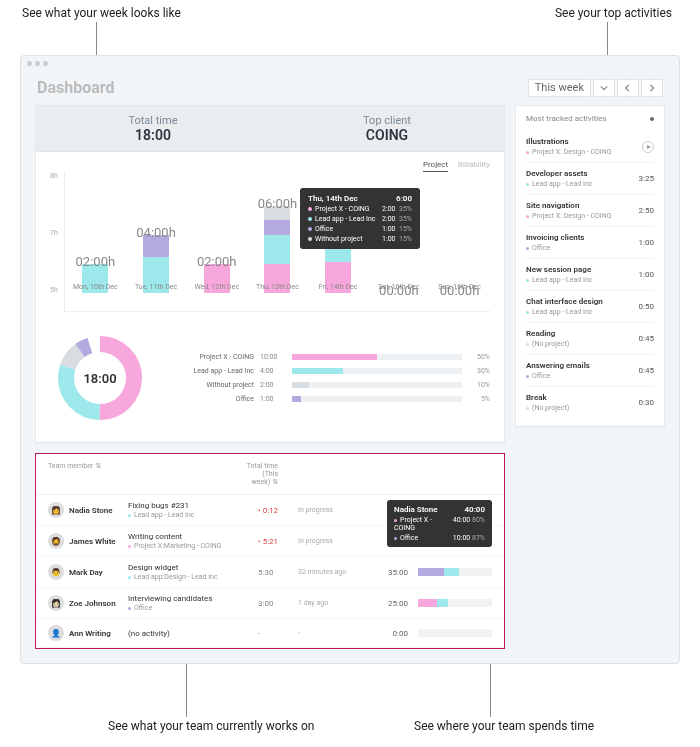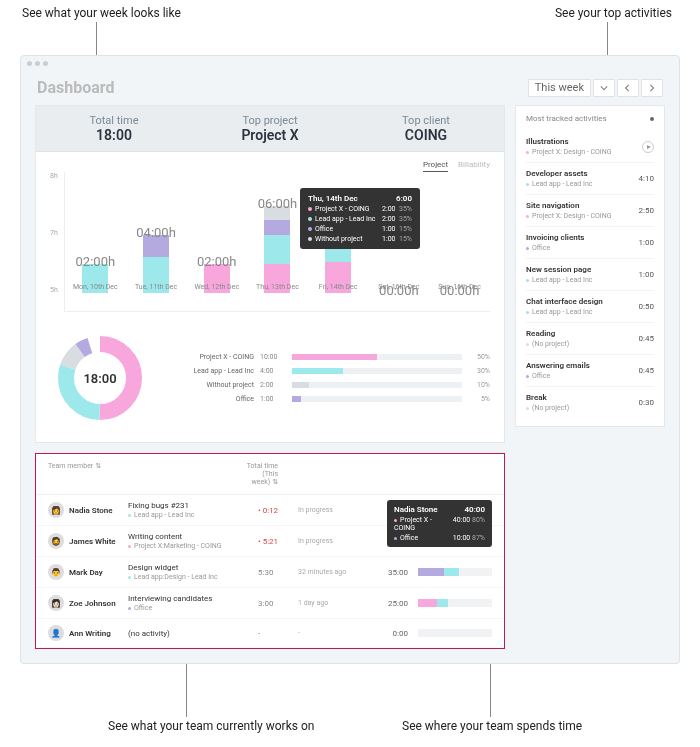--- a/index.html
+++ b/index.html
@@ -89,21 +89,21 @@
 .tr-seg{height:100%}
 .team-tooltip{position:absolute;right:0;top:-6px;background:#333;color:#fff;padding:5px 7px;border-radius:3px;font-size:7px;width:105px;z-index:5}
 .mini-dot{display:inline-block;width:3px;height:3px;border-radius:50%;margin-right:3px;vertical-align:middle}
 </style>
 </head>
 <body>
 
 <div class="callout" style="top:6px;left:22px">See what your week looks like</div>
 <div class="callout" style="top:6px;right:28px">See your top activities</div>
 <div class="callout" style="bottom:14px;left:108px">See what your team currently works on</div>
-<div class="callout" style="bottom:14px;left:402px">See where your team spends time</div>
+<div class="callout" style="bottom:14px;left:414px">See where your team spends time</div>
 <div class="callout-line" style="top:22px;left:96px;width:1px;height:186px"></div>
 <div class="callout-line" style="top:22px;right:92px;width:1px;height:88px"></div>
 <div class="callout-line" style="bottom:30px;left:186px;width:1px;height:60px"></div>
 <div class="callout-line" style="bottom:30px;left:490px;width:1px;height:92px"></div>
 
 <div class="app-window">
   <div class="titlebar">
     <div class="tb-dot"></div>
     <div class="tb-dot"></div>
     <div class="tb-dot"></div>
@@ -134,24 +134,20 @@
   </div>
 
   <div class="main-area">
     <div class="left-col">
 
       <div class="card">
         <div class="summary-strip">
           <div class="summary-cell">
             <div class="summary-label">Total time</div>
             <div class="summary-value">18:00</div>
-          </div>
-          <div class="summary-cell">
-            <div class="summary-label">Top project</div>
-            <div class="summary-value">Project X</div>
           </div>
           <div class="summary-cell">
             <div class="summary-label">Top client</div>
             <div class="summary-value">COING</div>
           </div>
         </div>
 
         <div class="chart-panel">
           <div class="view-tabs">
             <div class="view-tab active">Project</div>
@@ -422,21 +418,21 @@
               </div>
               <div class="play-ico">
                 <div class="play-tri"></div>
               </div>
             </div>
             <div class="act-item">
               <div class="act-left">
                 <div class="act-title">Developer assets</div>
                 <div class="act-sub"><span class="act-sub-dot" style="background:#9de8ea"></span>Lead app - Lead Inc</div>
               </div>
-              <div class="act-time">4:10</div>
+              <div class="act-time">3:25</div>
             </div>
             <div class="act-item">
               <div class="act-left">
                 <div class="act-title">Site navigation</div>
                 <div class="act-sub"><span class="act-sub-dot" style="background:#f8a7dc"></span>Project X: Design - COING</div>
               </div>
               <div class="act-time">2:50</div>
             </div>
             <div class="act-item">
               <div class="act-left">

